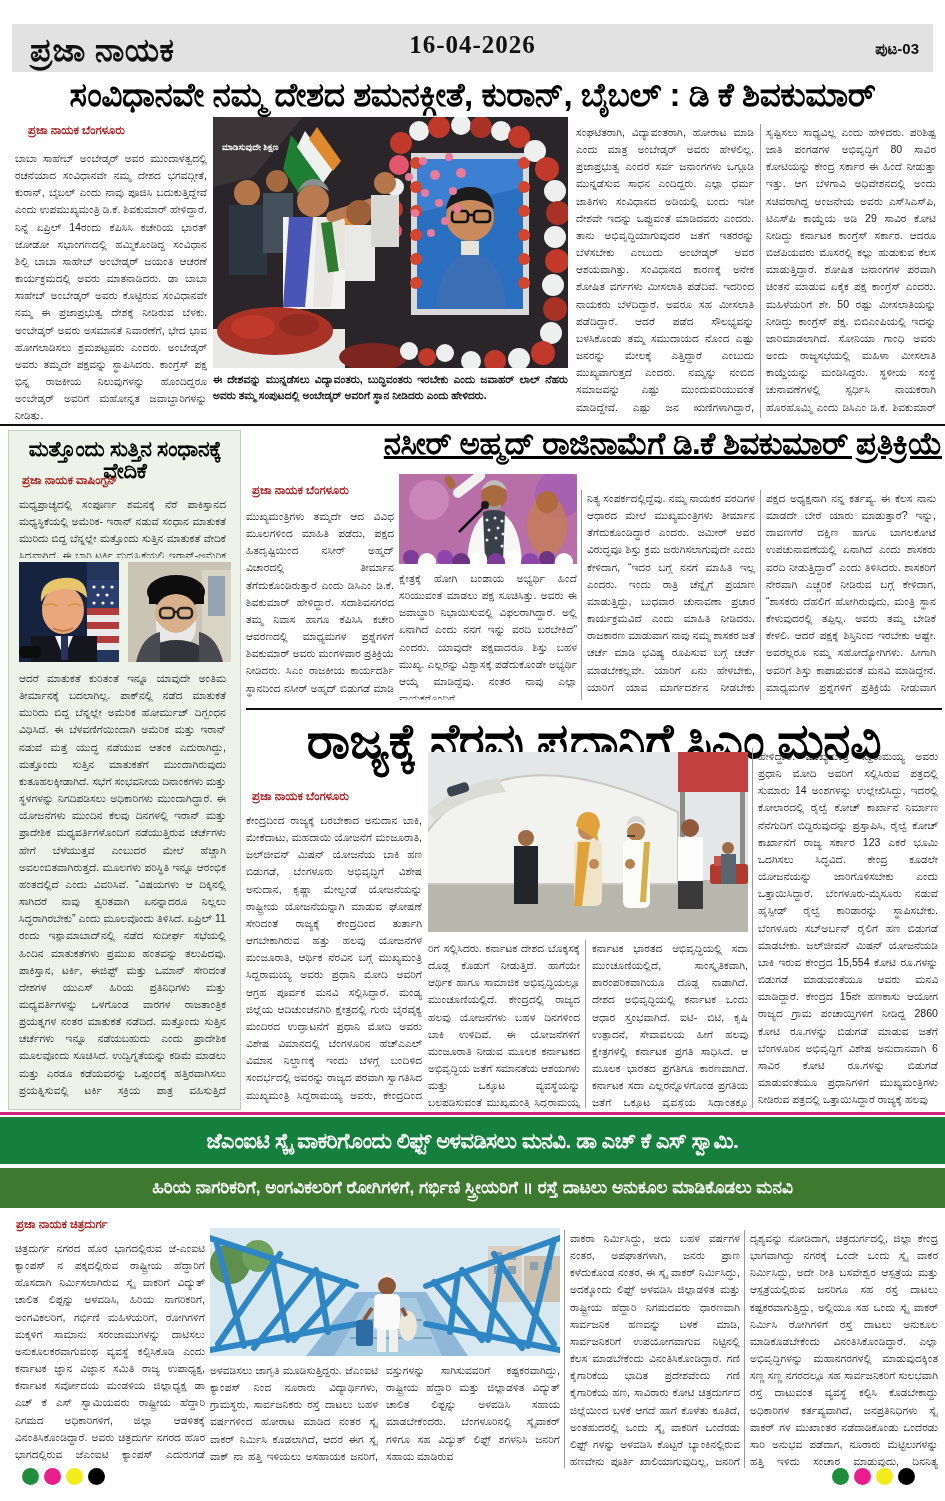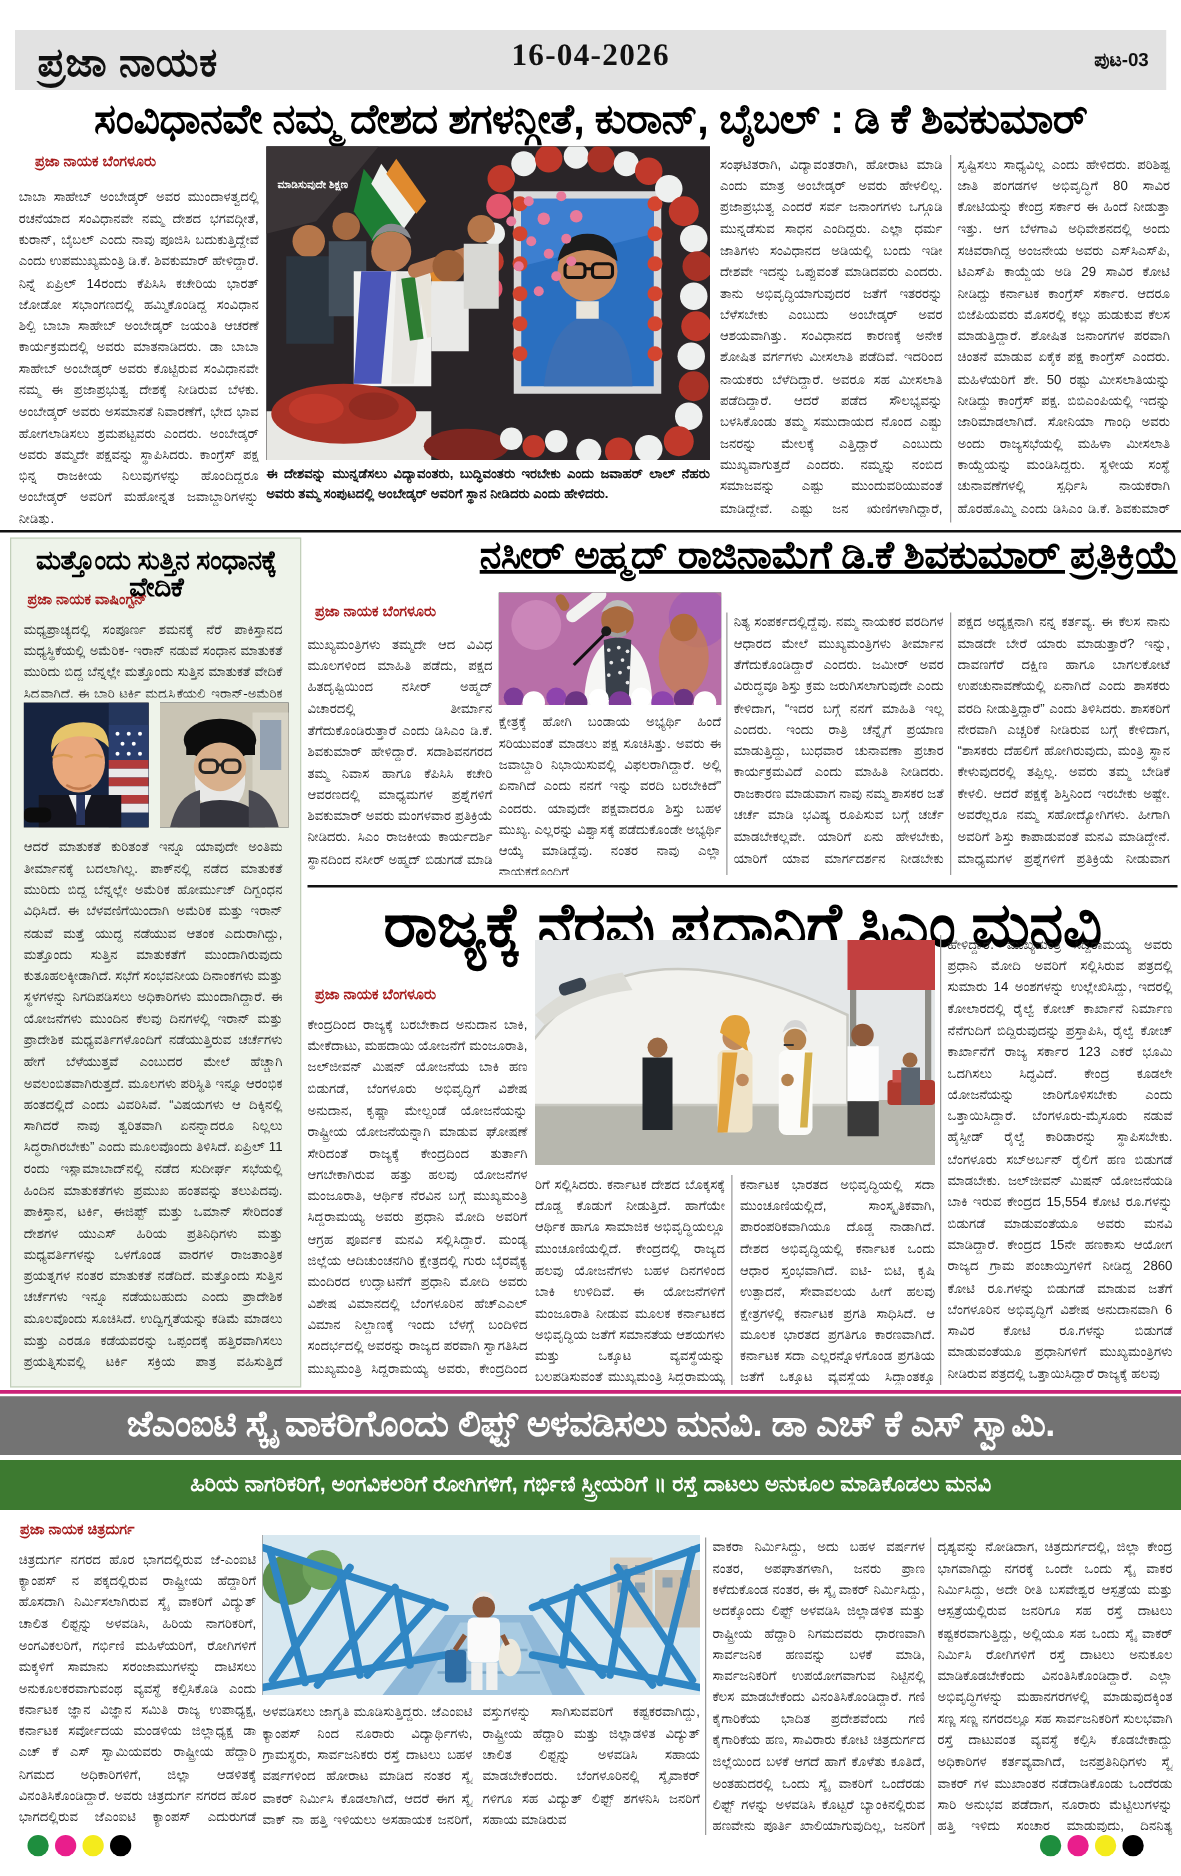--- a/index.html
+++ b/index.html
@@ -21,38 +21,38 @@
   .byline{font-size:11.5px;font-weight:bold;color:#a61c1c;}
   .body-text{font-size:10.6px;line-height:1.62;text-align:justify;color:#1c1c1c;overflow:hidden;}
   .caption{font-size:10.6px;font-weight:bold;line-height:1.5;text-align:justify;color:#111;overflow:hidden;}
   .hline{background:#111;}
   .vline{width:1px;background:#9a9a9a;}
   .worldbox{left:8px;top:430px;width:233px;height:680px;background:#eef3ea;border:1px solid #c2cfba;box-sizing:border-box;}
   .photo{overflow:hidden;background:#444;}
   .photo svg{display:block;}
   .overlay-label{color:#fff;font-size:8.5px;font-weight:bold;}
   .banner{left:0;width:945px;color:#fff;font-weight:bold;text-align:center;overflow:hidden;}
-  .banner-pink{top:1117px;height:47px;background:#737373;font-size:29px;line-height:47px;letter-spacing:-.5px;}
+  .banner-pink{top:1117px;height:47px;background:#15803d;font-size:21px;line-height:47px;letter-spacing:-.5px;}
   .banner-green{top:1168px;height:40px;background:#3d7a30;font-size:17px;line-height:40px;}
   .magenta-rule{left:0;top:1112px;width:945px;height:3px;background:#cc2277;}
   .regdots{display:flex;gap:5px;}
   .regdots span{width:17px;height:17px;border-radius:50%;display:block;}
   .d-green{background:#1e8e3e;} .d-pink{background:#e91e8c;} .d-yellow{background:#f4eb1c;} .d-black{background:#000;}
 </style>
 </head>
 <body>
 
 <div id="page">
 
   <div class="abs mast-bar"></div>
   <div class="abs mast-title">ಪ್ರಜಾ ನಾಯಕ</div>
   <div class="abs mast-date">16-04-2026</div>
   <div class="abs mast-page">ಪುಟ-03</div>
 
-  <div class="abs headline lead-headline">ಸಂವಿಧಾನವೇ ನಮ್ಮ ದೇಶದ ಶಗಳನ್ಗೀತೆ, ಕುರಾನ್, ಬೈಬಲ್ : ಡಿ ಕೆ ಶಿವಕುಮಾರ್</div>
+  <div class="abs headline lead-headline">ಸಂವಿಧಾನವೇ ನಮ್ಮ ದೇಶದ ಶಮನಕ್ಗೀತೆ, ಕುರಾನ್, ಬೈಬಲ್ : ಡಿ ಕೆ ಶಿವಕುಮಾರ್</div>
   <div class="abs byline" style="left:28px;top:124px;">ಪ್ರಜಾ ನಾಯಕ ಬೆಂಗಳೂರು</div>
   <div class="abs body-text" style="left:15px;top:150px;width:192px;height:270px;">ಬಾಬಾ ಸಾಹೇಬ್ ಅಂಬೇಡ್ಕರ್ ಅವರ ಮುಂದಾಳತ್ವದಲ್ಲಿ ರಚನೆಯಾದ ಸಂವಿಧಾನವೇ ನಮ್ಮ ದೇಶದ ಭಗವದ್ಗೀತೆ, ಕುರಾನ್, ಬೈಬಲ್ ಎಂದು ನಾವು ಪೂಜಿಸಿ ಬದುಕುತ್ತಿದ್ದೇವೆ ಎಂದು ಉಪಮುಖ್ಯಮಂತ್ರಿ ಡಿ.ಕೆ. ಶಿವಕುಮಾರ್ ಹೇಳಿದ್ದಾರೆ. ನಿನ್ನೆ ಏಪ್ರಿಲ್ 14ರಂದು ಕೆಪಿಸಿಸಿ ಕಚೇರಿಯ ಭಾರತ್ ಜೋಡೋ ಸಭಾಂಗಣದಲ್ಲಿ ಹಮ್ಮಿಕೊಂಡಿದ್ದ ಸಂವಿಧಾನ ಶಿಲ್ಪಿ ಬಾಬಾ ಸಾಹೇಬ್ ಅಂಬೇಡ್ಕರ್ ಜಯಂತಿ ಆಚರಣೆ ಕಾರ್ಯಕ್ರಮದಲ್ಲಿ ಅವರು ಮಾತನಾಡಿದರು. ಡಾ ಬಾಬಾ ಸಾಹೇಬ್ ಅಂಬೇಡ್ಕರ್ ಅವರು ಕೊಟ್ಟಿರುವ ಸಂವಿಧಾನವೇ ನಮ್ಮ ಈ ಪ್ರಜಾಪ್ರಭುತ್ವ ದೇಶಕ್ಕೆ ನೀಡಿರುವ ಬೆಳಕು. ಅಂಬೇಡ್ಕರ್ ಅವರು ಅಸಮಾನತೆ ನಿವಾರಣೆಗೆ, ಭೇದ ಭಾವ ಹೋಗಲಾಡಿಸಲು ಶ್ರಮಪಟ್ಟವರು ಎಂದರು. ಅಂಬೇಡ್ಕರ್ ಅವರು ತಮ್ಮದೇ ಪಕ್ಷವನ್ನು ಸ್ಥಾಪಿಸಿದರು. ಕಾಂಗ್ರೆಸ್ ಪಕ್ಷ ಭಿನ್ನ ರಾಜಕೀಯ ನಿಲುವುಗಳನ್ನು ಹೊಂದಿದ್ದರೂ ಅಂಬೇಡ್ಕರ್ ಅವರಿಗೆ ಮಹೋನ್ನತ ಜವಾಬ್ದಾರಿಗಳನ್ನು ನೀಡಿತ್ತು.</div>
 
   <div class="abs photo" style="left:213px;top:117px;width:355px;height:251px;">
     <svg width="355" height="251" viewBox="0 0 355 251">
       <rect width="355" height="251" fill="#2a2528"></rect>
       <polygon points="0,0 90,0 40,60 0,70" fill="#3b3537"></polygon>
       <polygon points="78,18 112,60 96,92 70,52" fill="#1e7e34"></polygon>
       <polygon points="92,14 120,52 110,66 84,30" fill="#eef2ee"></polygon>
       <polygon points="104,10 128,44 120,54 96,22" fill="#e08a2e"></polygon>

